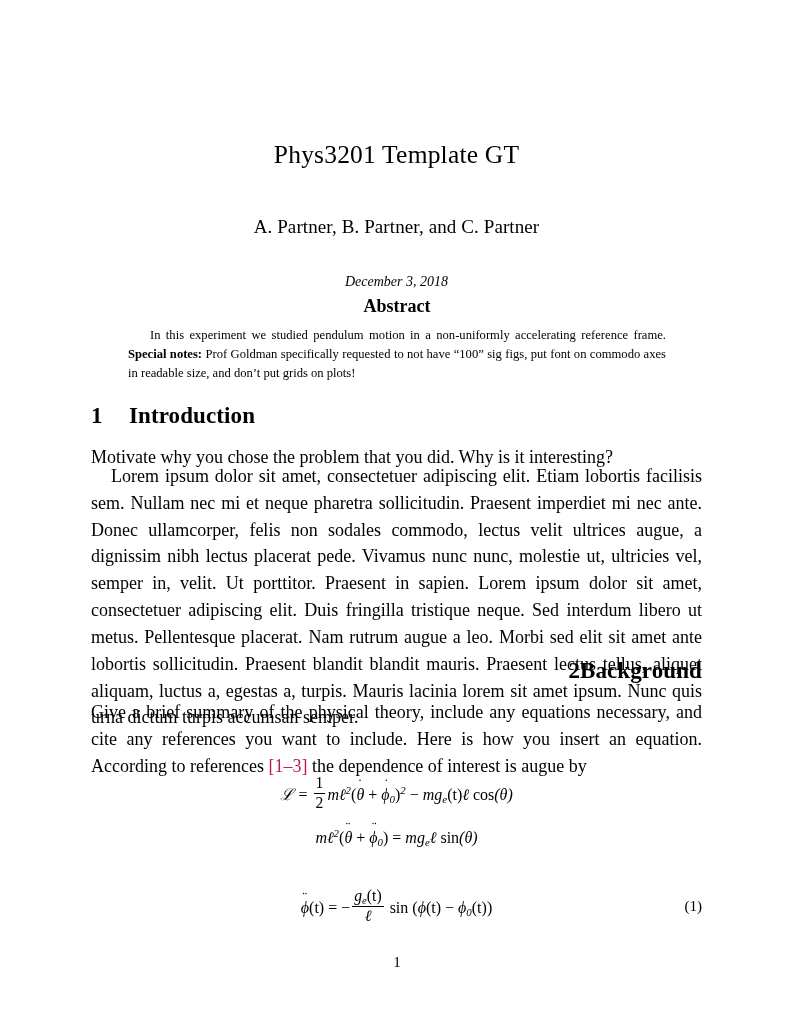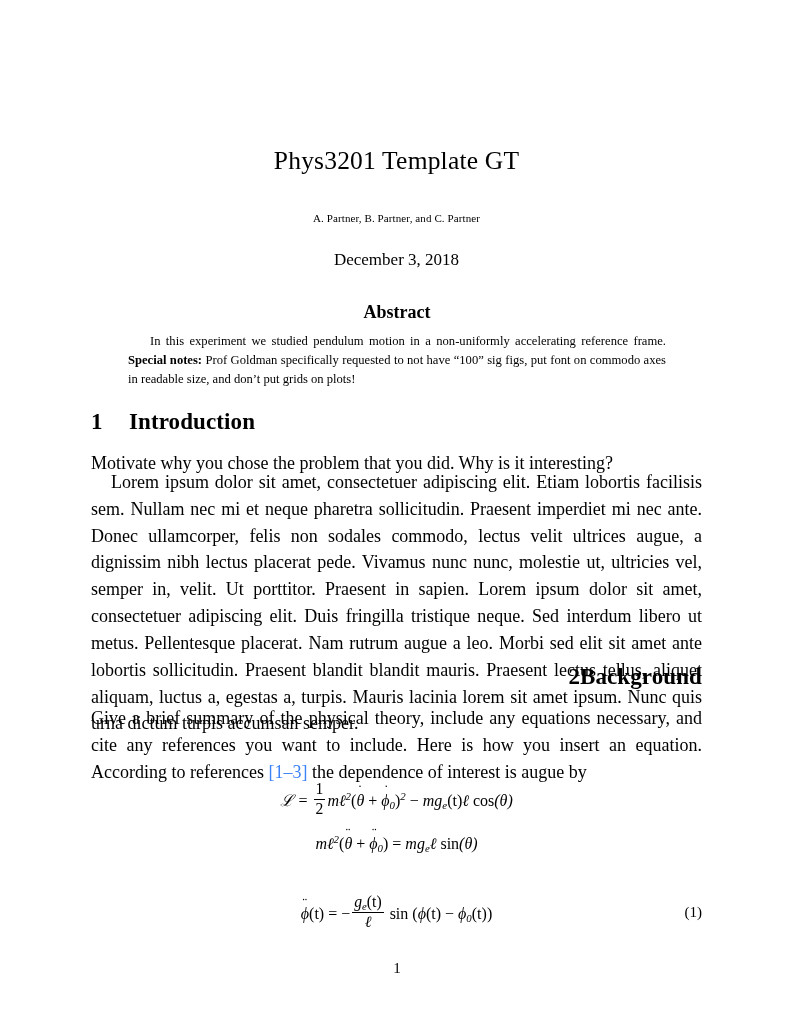--- a/index.html
+++ b/index.html
@@ -11,21 +11,21 @@
     width: 794px;
     height: 1028px;
     position: relative;
     font-family: "Liberation Serif", "DejaVu Serif", serif;
     color: #000000;
     overflow: hidden;
   }
   .page {
     position: absolute;
     left: 0;
-    top: 6px;
+    top: 0;
     width: 794px;
     height: 924px;
     background: #fff;
   }
 
   
   .title-block {
     position: absolute;
     left: 91px;
     top: 140px;
@@ -33,29 +33,30 @@
     text-align: center;
   }
   .doc-title {
     font-size: 25.5px;
     line-height: 1.2;
     letter-spacing: 0.2px;
     margin: 0;
     font-weight: normal;
   }
   .doc-authors {
-    font-size: 11px;
-    margin: 4px;
+    font-size: 19px;
+    margin: 14px;
     padding-top: 31px;
     letter-spacing: 0.1px;
   }
   .doc-date {
-    font-size: 17px;
+    font-size: 14px;
     margin: 0;
     padding-top: 22px;
+    font-style: italic;
   }
 
   
   .abstract-wrap {
     position: absolute;
     left: 128px;
     top: 296px;
     width: 538px;
   }
   .abstract-head {
@@ -94,21 +95,21 @@
   p.para {
     font-size: 18px;
     line-height: 1.49;
     text-align: justify;
     margin: 0;
     text-indent: 0;
     hyphens: none;
   }
   p.para.indent { text-indent: 20px; }
   a.cite {
-    color: #3b82f6;
+    color: #be185d;
     text-decoration: none;
   }
 
   
   .eq-row {
     position: absolute;
     left: 91px;
     width: 611px;
     display: flex;
     align-items: center;

